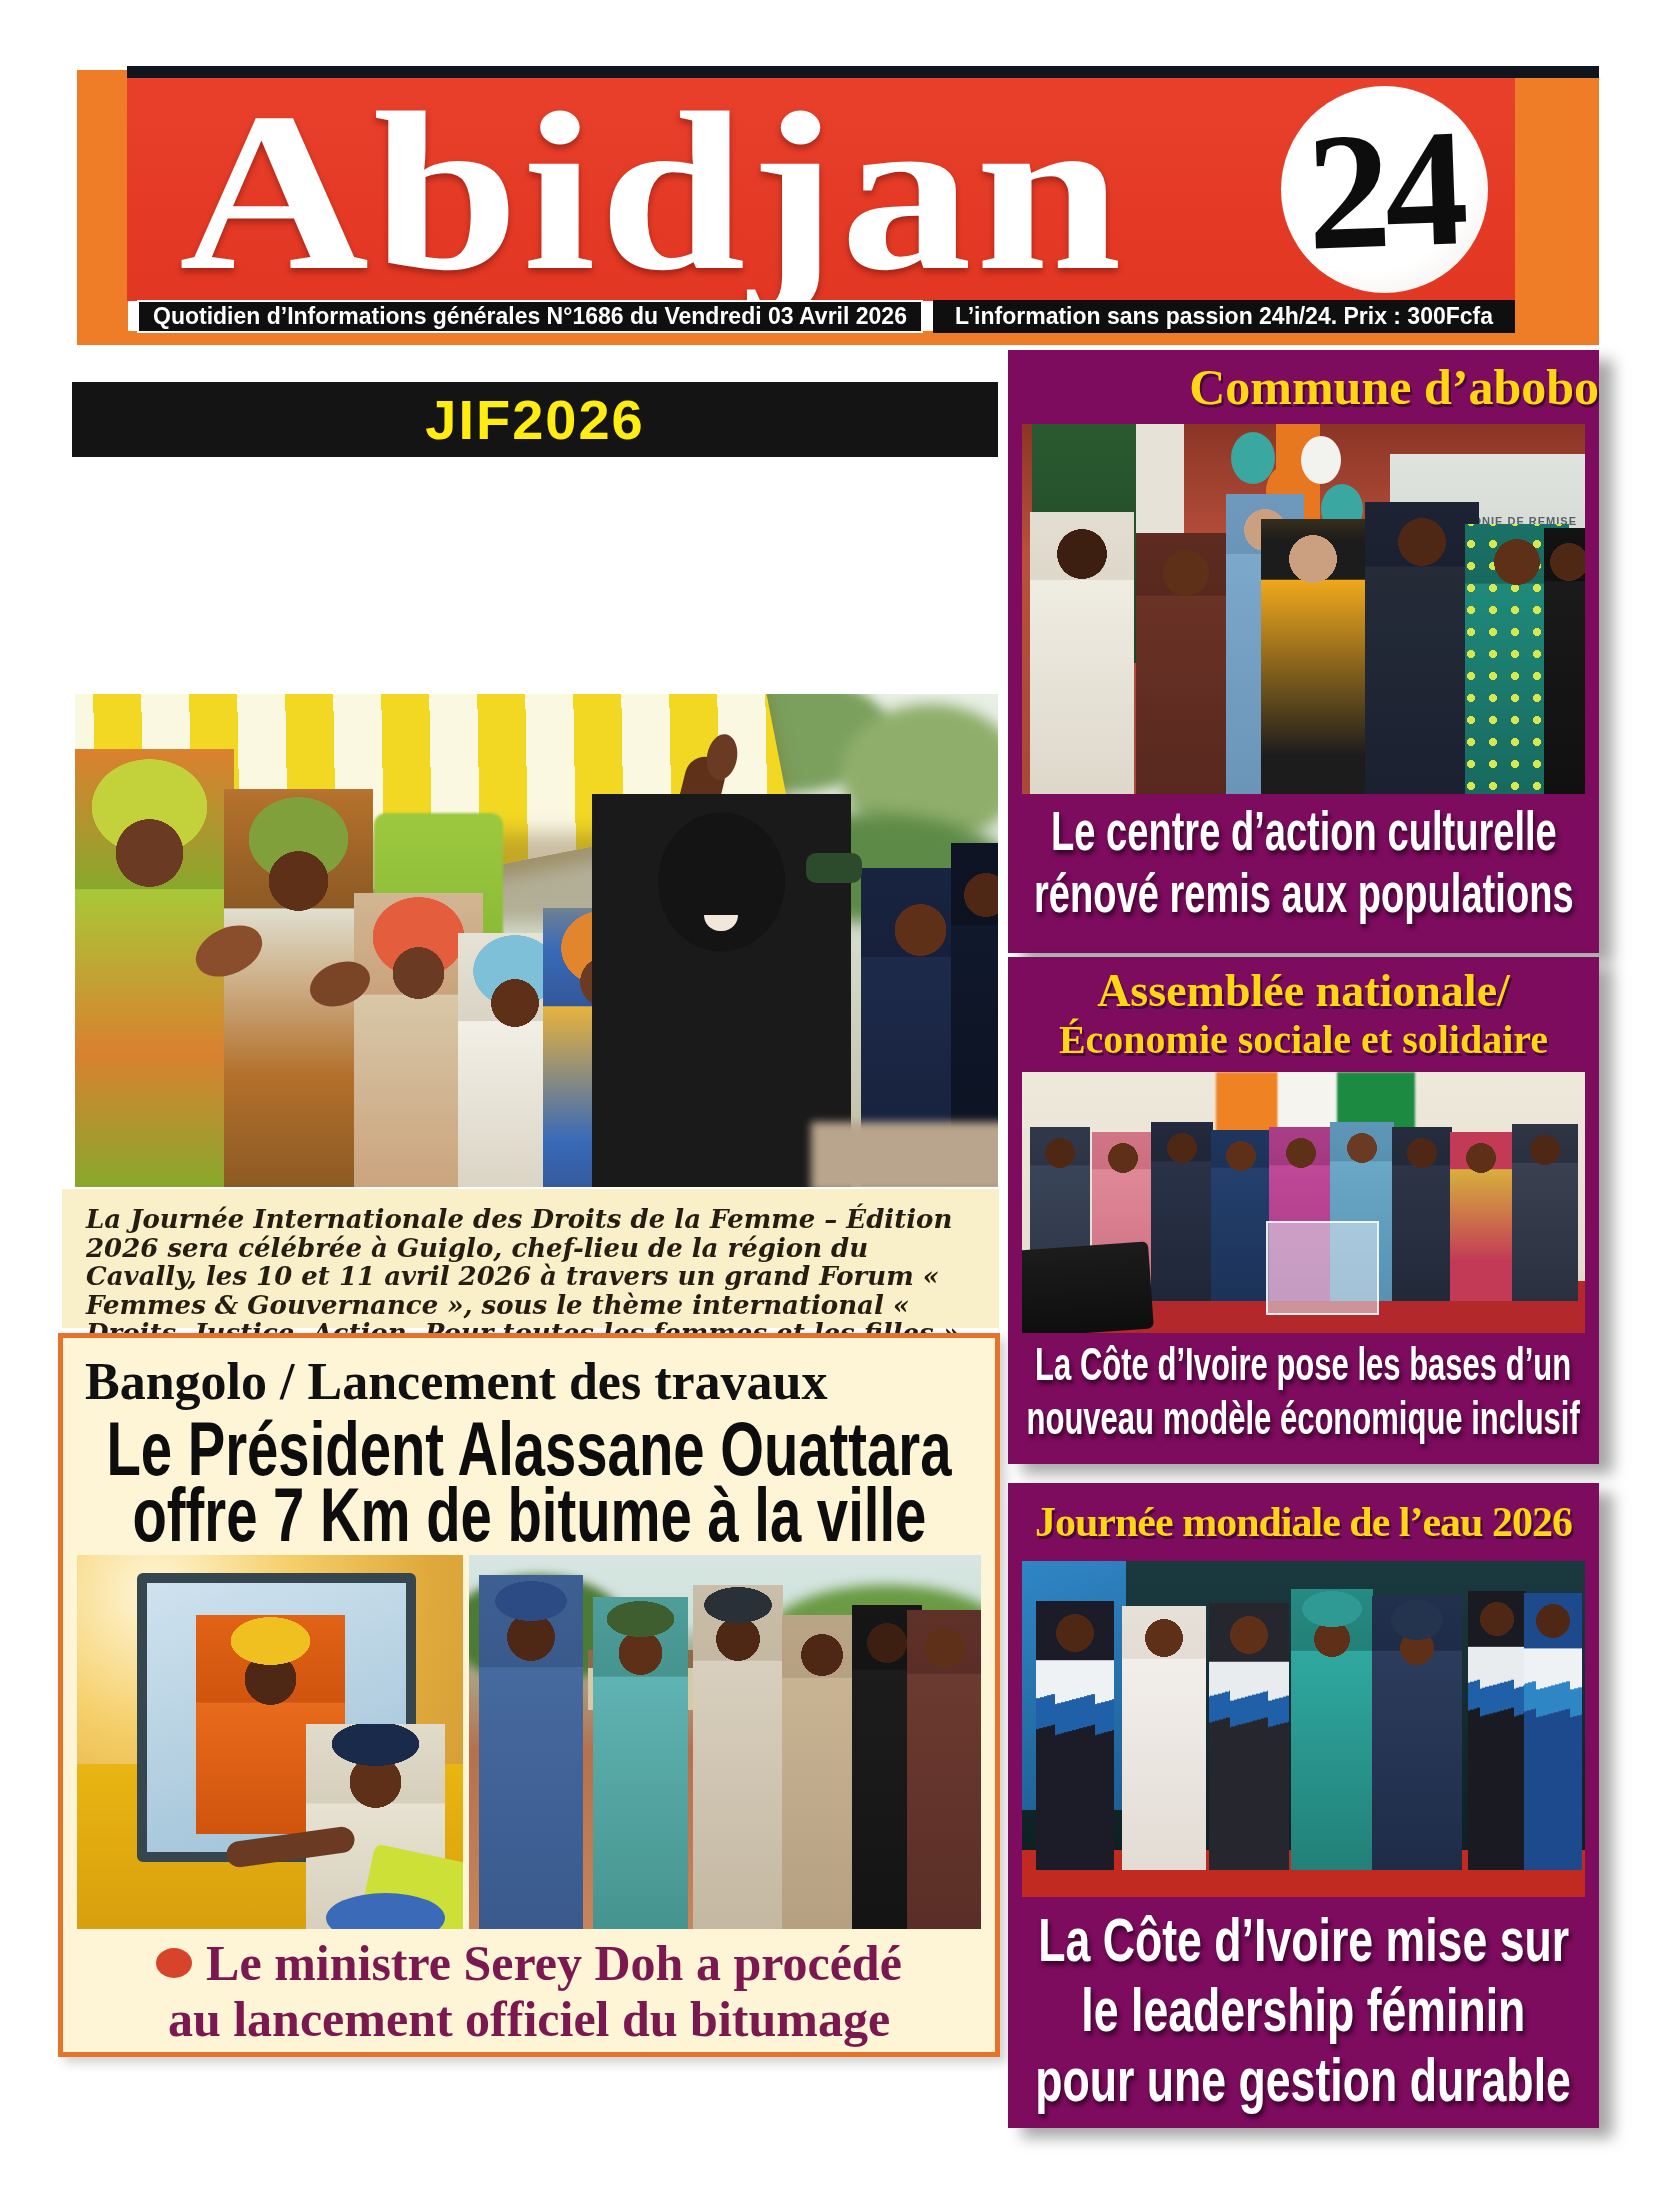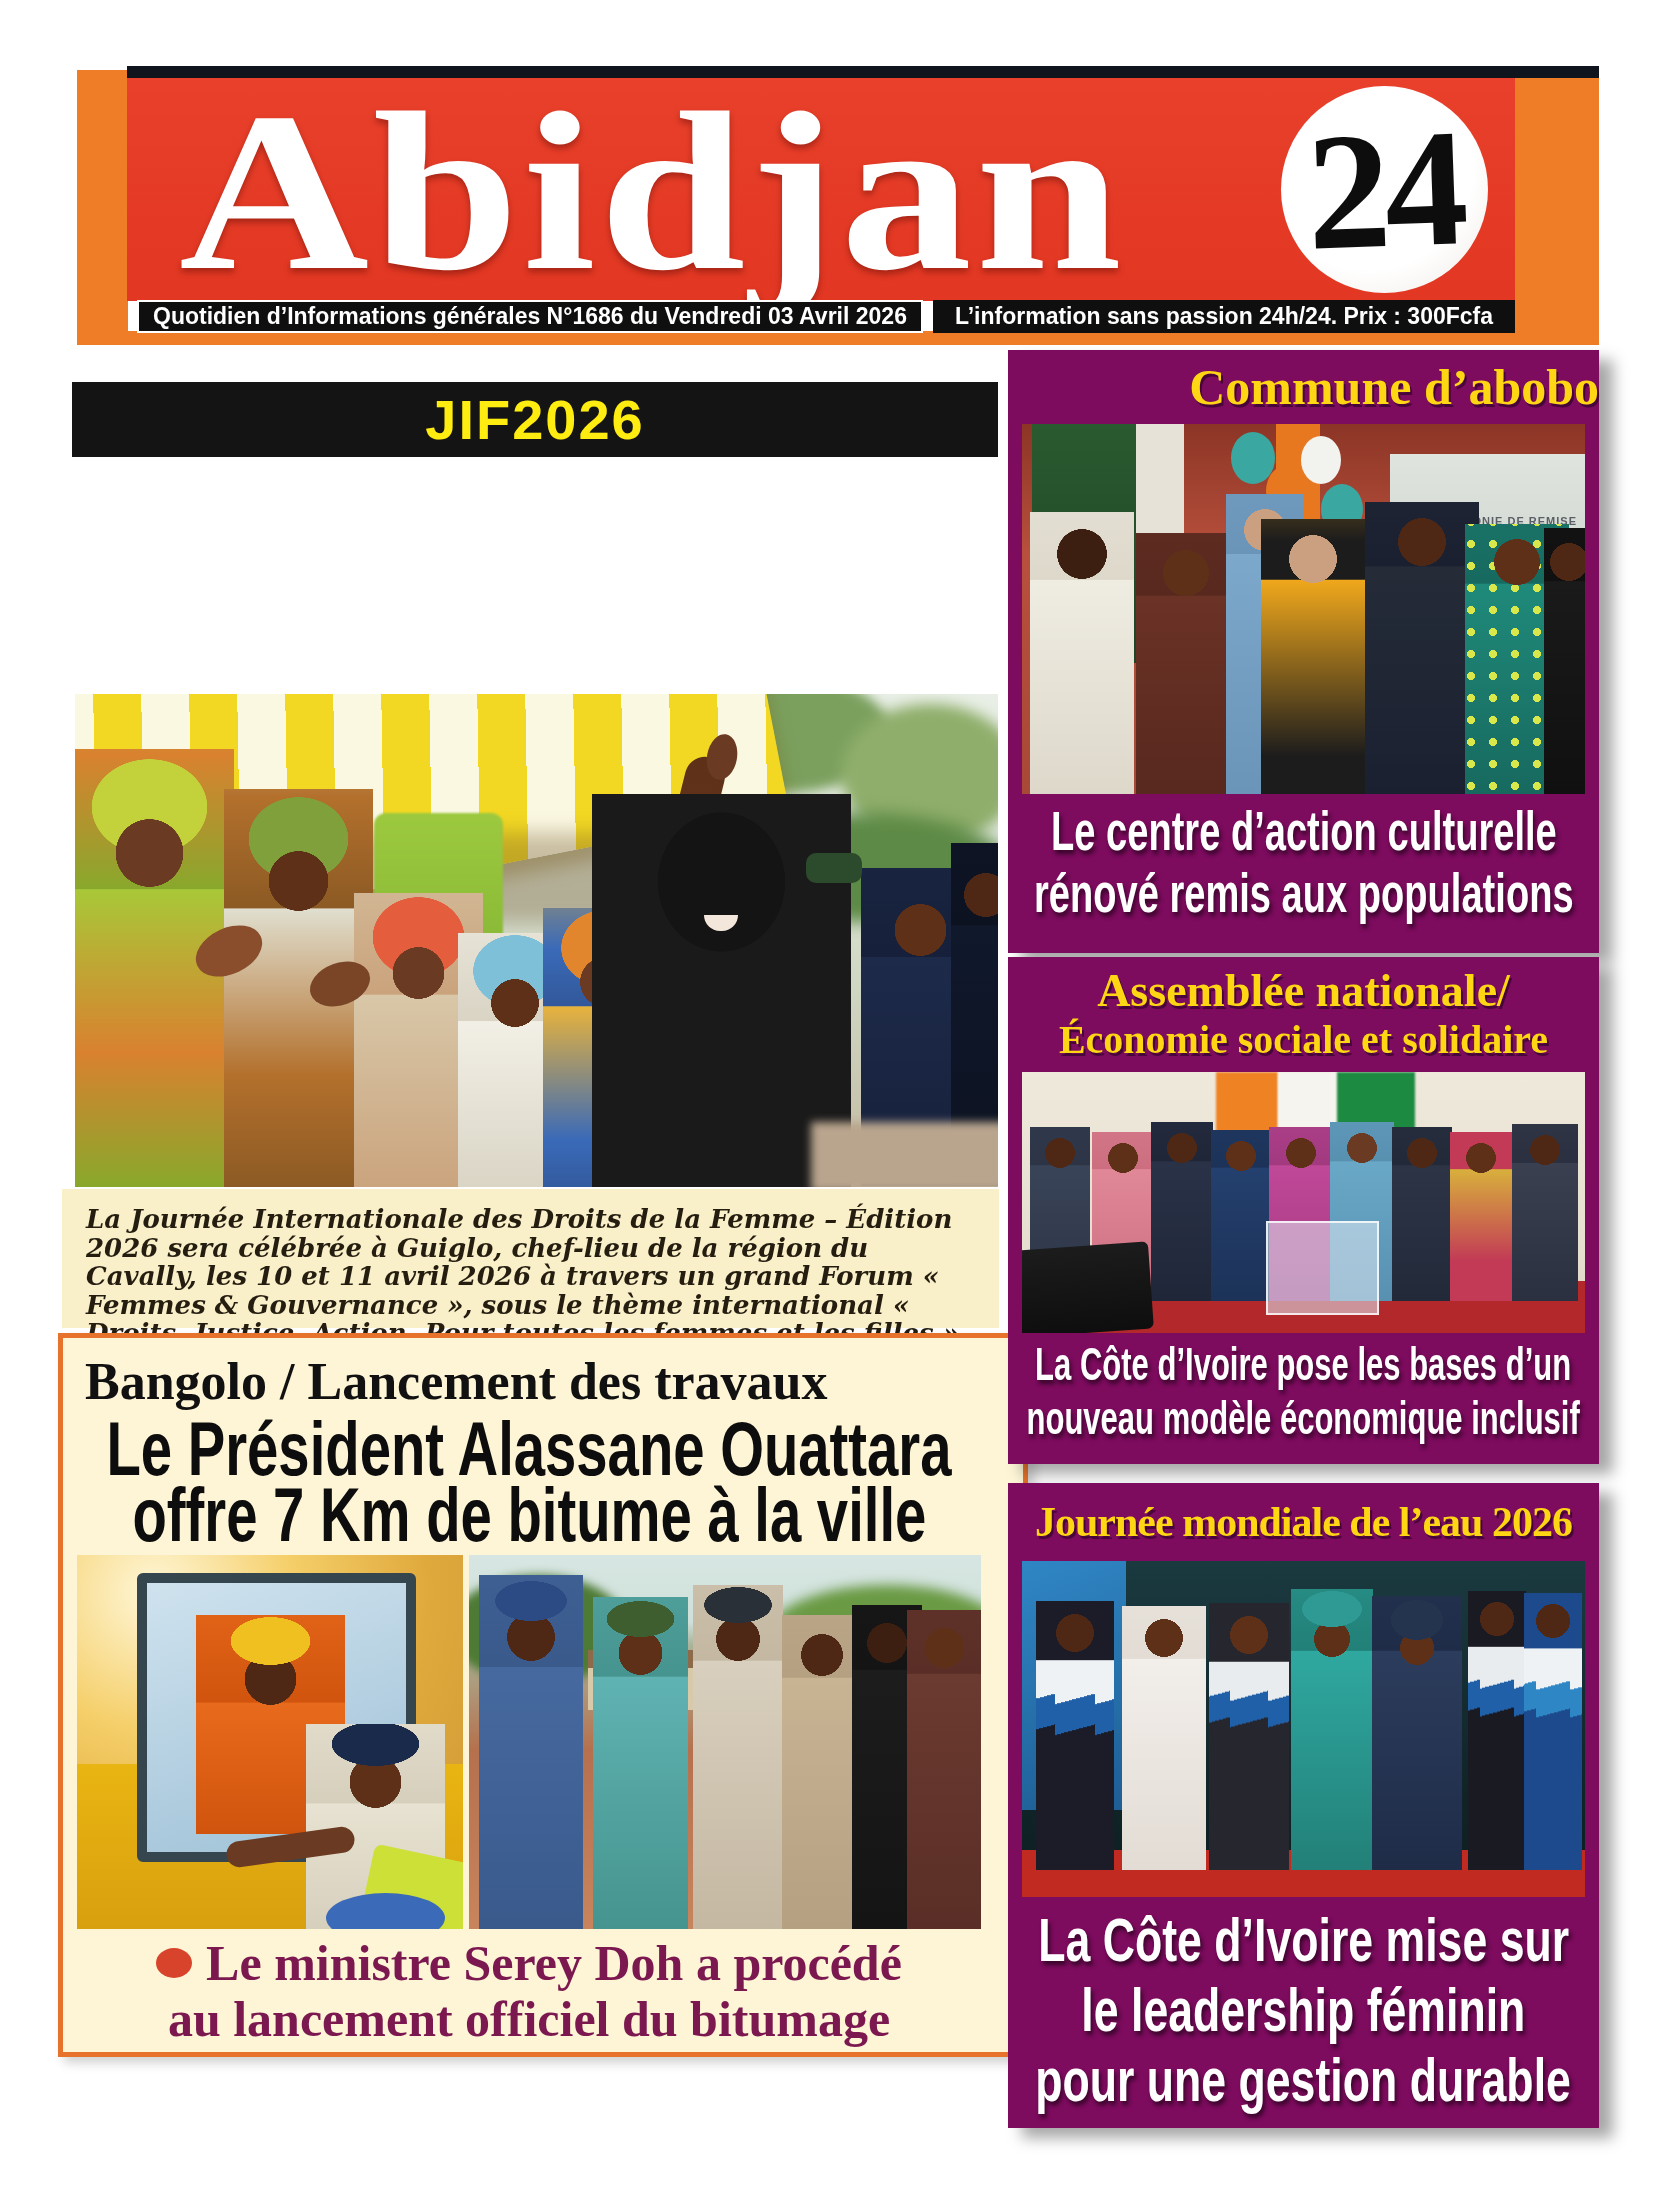--- a/index.html
+++ b/index.html
@@ -129,21 +129,21 @@
     <div class="fg" style="left:876px;top:149px;width:70px;height:343px;
          background:radial-gradient(circle 22px at 50% 52px,#4e2814 99%,transparent 100%),linear-gradient(#10182c,#0c1220);
          background-size:100% 100%,100% 76%;background-position:0 0,0 100%;"></div>
     <div class="blob" style="left:731px;top:159px;width:56px;height:30px;background:#2c4a2c;border-radius:10px;"></div>
 
     <div class="abs" style="left:736px;top:428px;width:199px;height:70px;background:#b9a58e;filter:blur(4px);"></div>
   </div>
 
   <div class="abs caption-box" style="left:62px;top:1189px;width:889px;height:107px;">La Journée Internationale des Droits de la Femme – Édition 2026 sera célébrée à Guiglo, chef-lieu de la région du Cavally, les 10 et 11 avril 2026 à travers un grand Forum « Femmes &amp; Gouvernance », sous le thème international « Droits. Justice. Action. Pour toutes les femmes et les filles » et décliné au plan national en « Justice pour toutes : agir pour les femmes et les filles de Côte d’Ivoire ».</div>
 
-  <div class="abs bangolo-box" style="left:58px;top:1333px;width:932px;height:714px;padding-left:28px;">
+  <div class="abs bangolo-box" style="left:58px;top:1333px;width:932px;height:714px;">
     <div class="abs bang-kicker" style="left:22px;top:14px;">Bangolo / Lancement des travaux</div>
     <div class="abs headline-red" style="left:0px;top:78px;width:932px;">
       <div class="cl hl-black">Le Président Alassane Ouattara</div>
       <div class="cl hl-black">offre 7 Km de bitume à la ville</div>
     </div>
 
     <div class="scene" style="left:14px;top:217px;width:386px;height:374px;background:radial-gradient(circle at 20% 10%,#fff7d8 0%,#f5cf6a 30%,#e0a93c 60%,#c99334 100%);">
       <div class="abs" style="left:-20px;top:209px;width:426px;height:179px;background:linear-gradient(#e9b512,#d79e0e);"></div>
       <div class="abs" style="left:60px;top:18px;width:259px;height:269px;background:linear-gradient(160deg,#cfe2ee,#9dc0d6);border:10px solid #35464f;border-radius:6px;"></div>
       <div class="fg" style="left:119px;top:60px;width:149px;height:219px;

